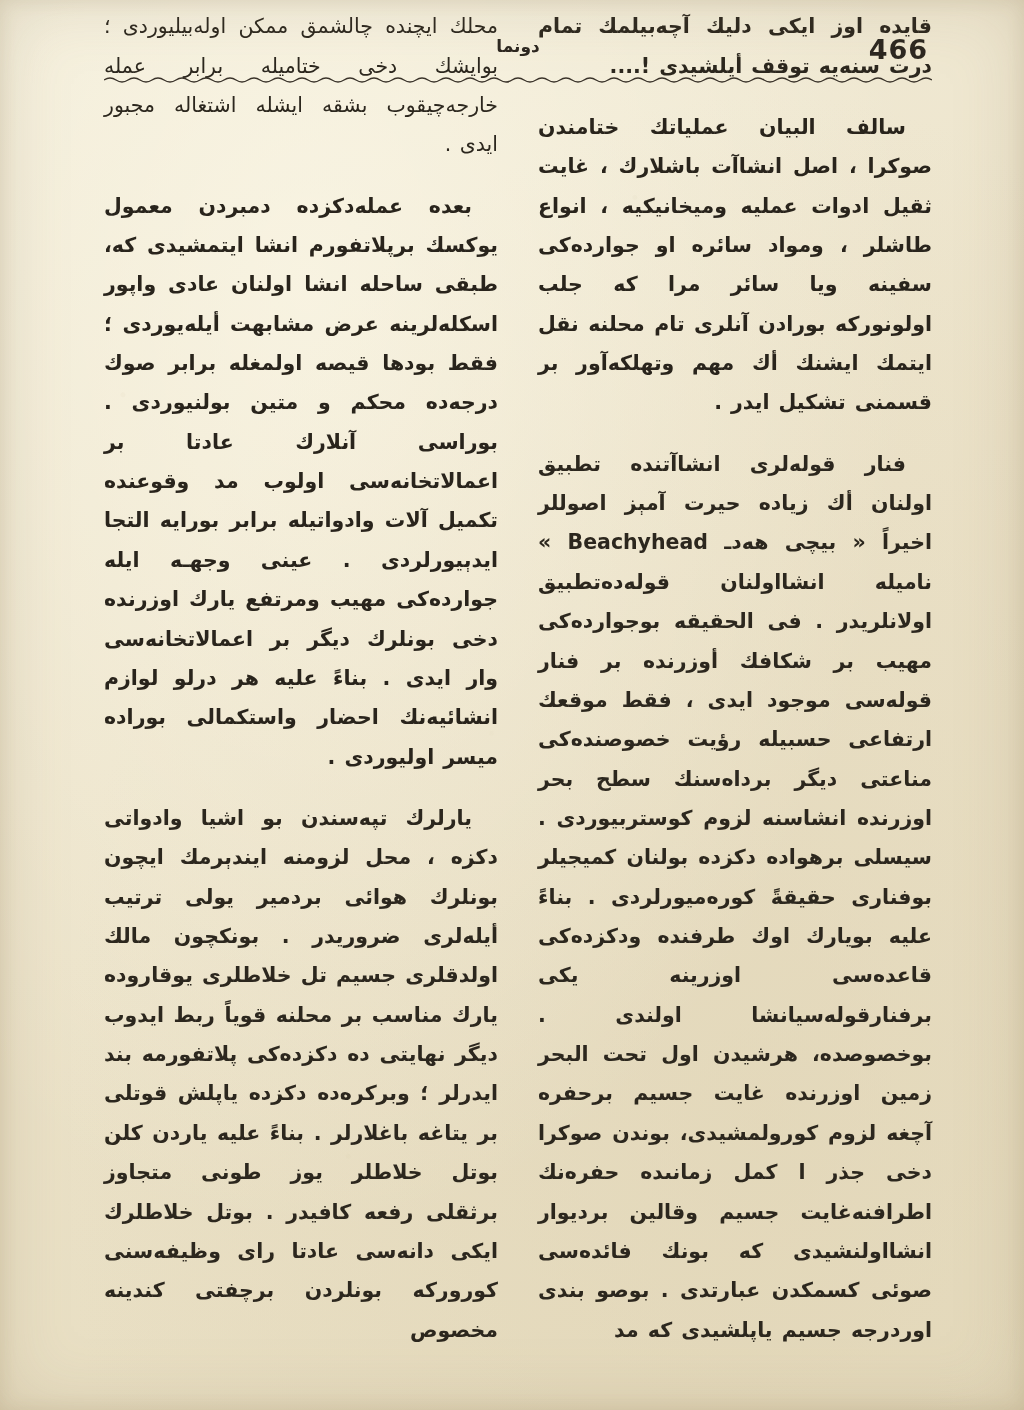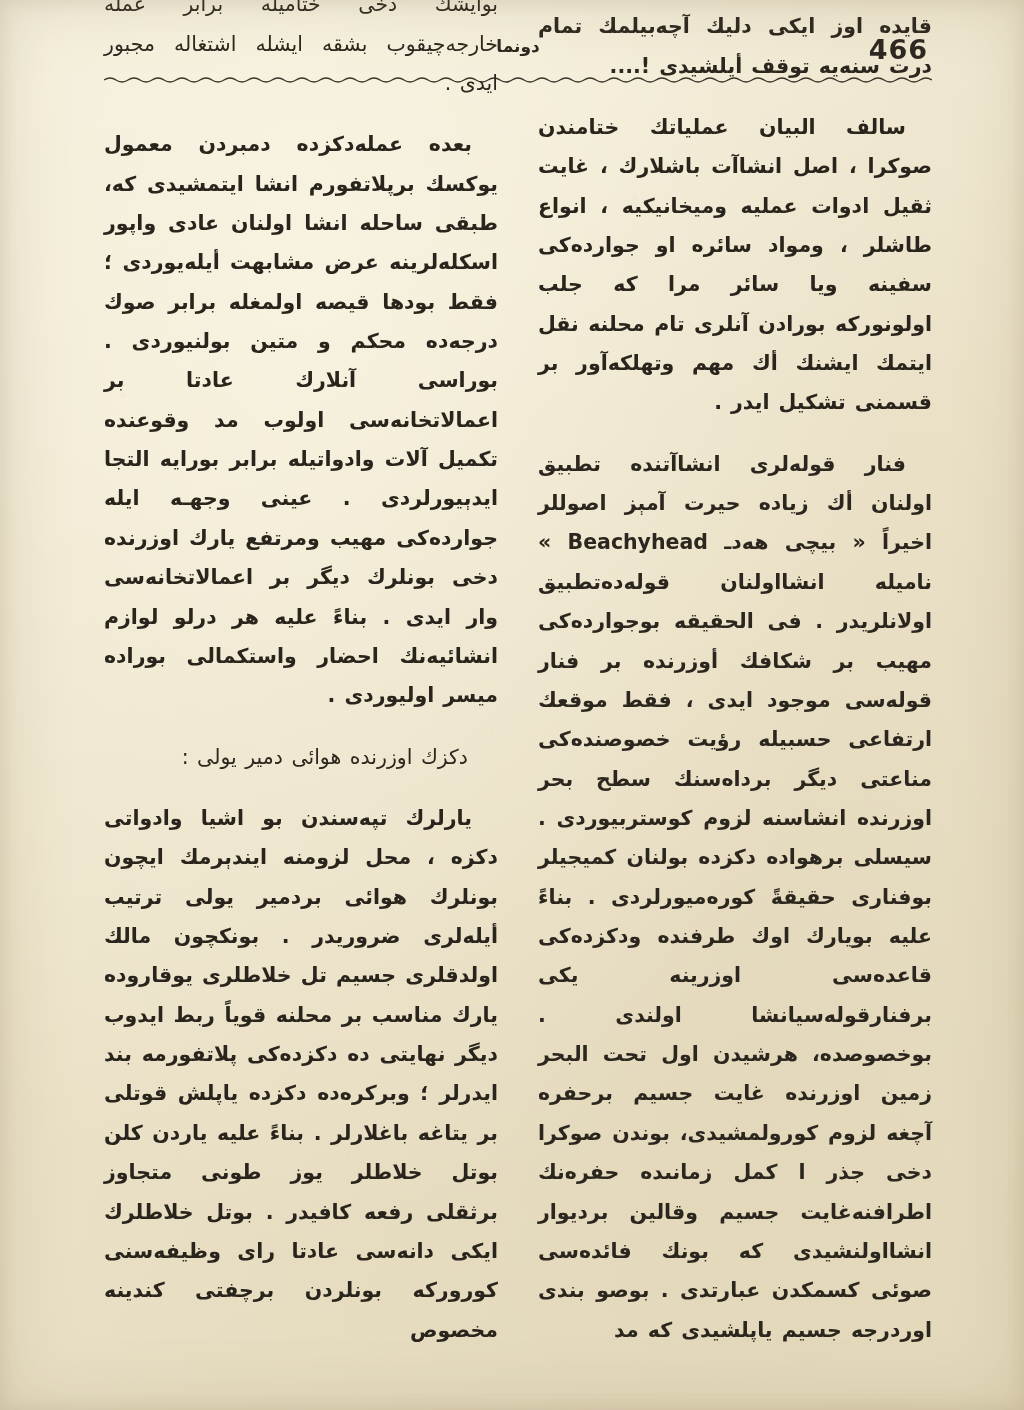--- a/index.html
+++ b/index.html
@@ -150,23 +150,20 @@
       </div>
     </div>
 
     <div class="col">
       <div class="para">
         <span>كاملك دوامی مدتجه بيله آرتق بو دائرەوی محلك ايچنده چالشمق ممكن اولەبيليوردی ؛ بوايشك دخی ختاميله برابر عمله خارجەچيقوب بشقه ايشله اشتغاله مجبور ايدی .</span>
       </div>
       <div class="para indent">
         <span>بعده عملەدكزده دمبردن معمول يوكسك برپلاتفورم انشا ايتمشيدی که، طبقی ساحله انشا اولنان عادی واپور اسكلەلرينه عرض مشابهت أيلەيوردی ؛ فقط بودها قيصه اولمغله برابر صوك درجەده محكم و متين بولنيوردی . بوراسی آنلارك عادتا بر اعمالاتخانەسی اولوب مد وقوعنده تكميل آلات وادواتيله برابر بورايه التجا ايدېيورلردی . عينی وجهـه ايله جواردەکی مهيب ومرتفع يارك اوزرنده دخی بونلرك ديگر بر اعمالاتخانەسی وار ايدی . بناءً عليه هر درلو لوازم انشائيەنك احضار واستكمالی بوراده ميسر اوليوردی .</span>
       </div>
-      <div class="para heading">
-        <span>دكزك اوزرنده هوائی دمير يولی :</span>
-      </div>
       <div class="para indent">
         <span>يارلرك تپەسندن بو اشيا وادواتی دكزه ، محل لزومنه ايندېرمك ايچون بونلرك هوائی بردمير يولی ترتيب أيلەلری ضروريدر . بونكچون مالك اولدقلری جسيم تل خلاطلری يوقاروده يارك مناسب بر محلنه قوياً ربط ايدوب ديگر نهايتی ده دكزدەکی پلاتفورمه بند ايدرلر ؛ وبركرەده دكزده ياپلش قوتلی بر يتاغه باغلارلر . بناءً عليه ياردن كلن بوتل خلاطلر يوز طونی متجاوز برثقلی رفعه كافيدر . بوتل خلاطلرك ايکی دانەسی عادتا رای وظيفەسنی كورورکه بونلردن برچفتی كندينه مخصوص</span>
       </div>
     </div>
 
   </div>
 
   <div class="edge-shadow"></div>
 </div>
 

